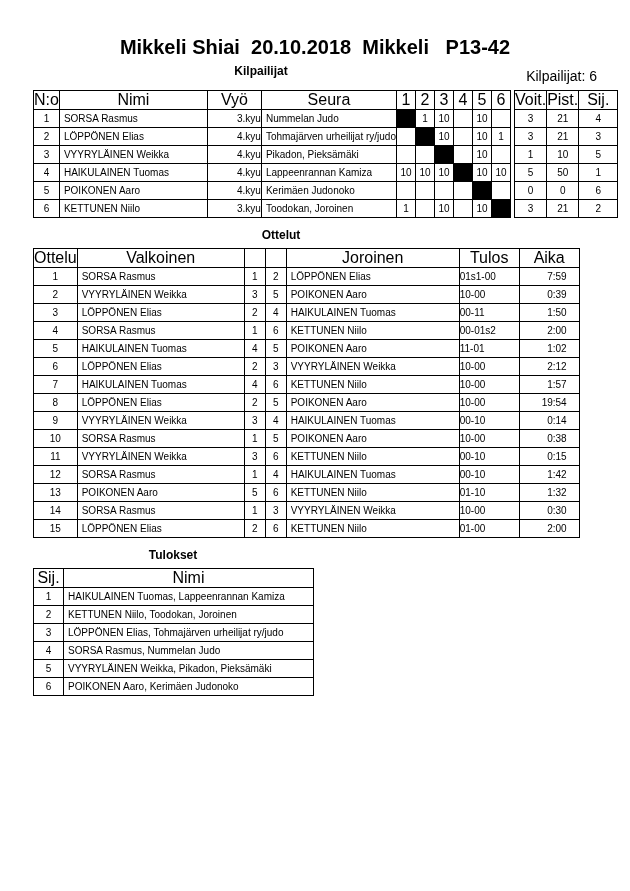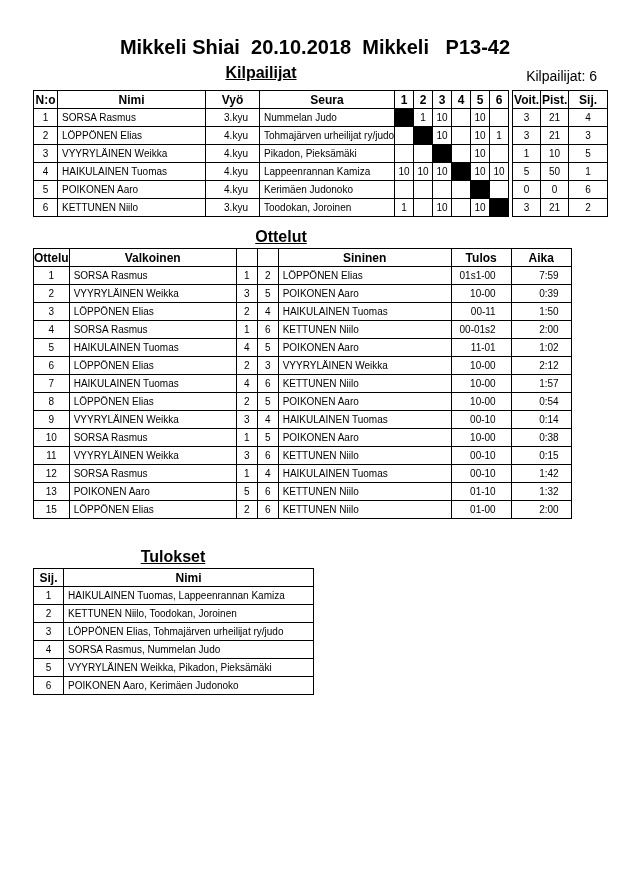--- a/index.html
+++ b/index.html
@@ -5,39 +5,39 @@
   html, body { margin: 0; padding: 0; background: #fff; }
   .page {
     position: relative; width: 630px; height: 887px; background: #fff;
     font-family: "Liberation Sans", sans-serif; color: #000; overflow: hidden;
   }
   .main-title {
     position: absolute; top: 36px; left: 0; width: 630px; text-align: center;
     font-size: 20px; font-weight: bold; white-space: pre;
   }
   .section-title {
-    position: absolute; font-size: 16px; font-weight: bold;
-    transform: translateX(-50%); white-space: nowrap; text-decoration: underline;
+    position: absolute; font-size: 12px; font-weight: bold;
+    transform: translateX(-50%); white-space: nowrap;
   }
   #kilpailijat-title { top: 64px; left: 261px; }
   #ottelut-title   { top: 228px; left: 281px; }
   #tulokset-title  { top: 548px; left: 173px; }
   .count-label { position: absolute; top: 68px; right: 33px; font-size: 14px; }
   table { border-collapse: collapse; table-layout: fixed; font-size: 10px; }
   td, th {
     border: 1px solid #000; height: 17px; padding: 0;
     overflow: hidden; white-space: nowrap; vertical-align: middle;
   }
-  th { font-weight: bold; text-align: center; font-size: 12px; }
+  th { font-weight: normal; text-align: center; font-size: 16px; }
   td { text-align: center; }
   .t1-wrap { position: absolute; top: 90px; left: 33px; display: flex; align-items: flex-start; }
   .t1-gap { width: 3px; }
   .left  { text-align: left; padding-left: 4px; }
-  .padbelt { text-align: center; padding-left: 7px; }
-  .tulos-cell { text-align: right; padding-right: 15px; }
+  .padbelt { text-align: right; padding-left: 7px; }
+  .tulos-cell { text-align: left; padding-right: 15px; }
   .aika-cell  { text-align: right; padding-right: 12px; }
   .diag { background: #000; }
   #table-ottelut  { position: absolute; top: 248px; left: 33px; }
   #table-tulokset { position: absolute; top: 568px; left: 33px; }
 </style>
 </head>
 <body>
 
 <div class="page">
 
@@ -219,21 +219,21 @@
       <col style="width:173px">
         <col style="width:60px">
         <col style="width:60px">
     </colgroup>
     <thead>
       <tr>
         <th>Ottelu</th>
         <th>Valkoinen</th>
         <th></th>
         <th></th>
-        <th>Sininen</th>
+        <th>Joroinen</th>
         <th>Tulos</th>
         <th>Aika</th>
       </tr>
     </thead>
     <tbody id="ottelut-body">
   <tr>
     <td>1</td>
     <td class="left">SORSA Rasmus</td>
     <td>1</td>
     <td>2</td>
@@ -302,21 +302,21 @@
     <td class="aika-cell">1:57</td>
   </tr>
 
   <tr>
     <td>8</td>
     <td class="left">LÖPPÖNEN Elias</td>
     <td>2</td>
     <td>5</td>
     <td class="left">POIKONEN Aaro</td>
     <td class="tulos-cell">10-00</td>
-    <td class="aika-cell">0:54</td>
+    <td class="aika-cell">19:54</td>
   </tr>
 
   <tr>
     <td>9</td>
     <td class="left">VYYRYLÄINEN Weikka</td>
     <td>3</td>
     <td>4</td>
     <td class="left">HAIKULAINEN Tuomas</td>
     <td class="tulos-cell">00-10</td>
     <td class="aika-cell">0:14</td>
@@ -355,20 +355,29 @@
   <tr>
     <td>13</td>
     <td class="left">POIKONEN Aaro</td>
     <td>5</td>
     <td>6</td>
     <td class="left">KETTUNEN Niilo</td>
     <td class="tulos-cell">01-10</td>
     <td class="aika-cell">1:32</td>
   </tr>
 
+  <tr>
+    <td>14</td>
+    <td class="left">SORSA Rasmus</td>
+    <td>1</td>
+    <td>3</td>
+    <td class="left">VYYRYLÄINEN Weikka</td>
+    <td class="tulos-cell">10-00</td>
+    <td class="aika-cell">0:30</td>
+  </tr>
 
   <tr>
     <td>15</td>
     <td class="left">LÖPPÖNEN Elias</td>
     <td>2</td>
     <td>6</td>
     <td class="left">KETTUNEN Niilo</td>
     <td class="tulos-cell">01-00</td>
     <td class="aika-cell">2:00</td>
   </tr>

